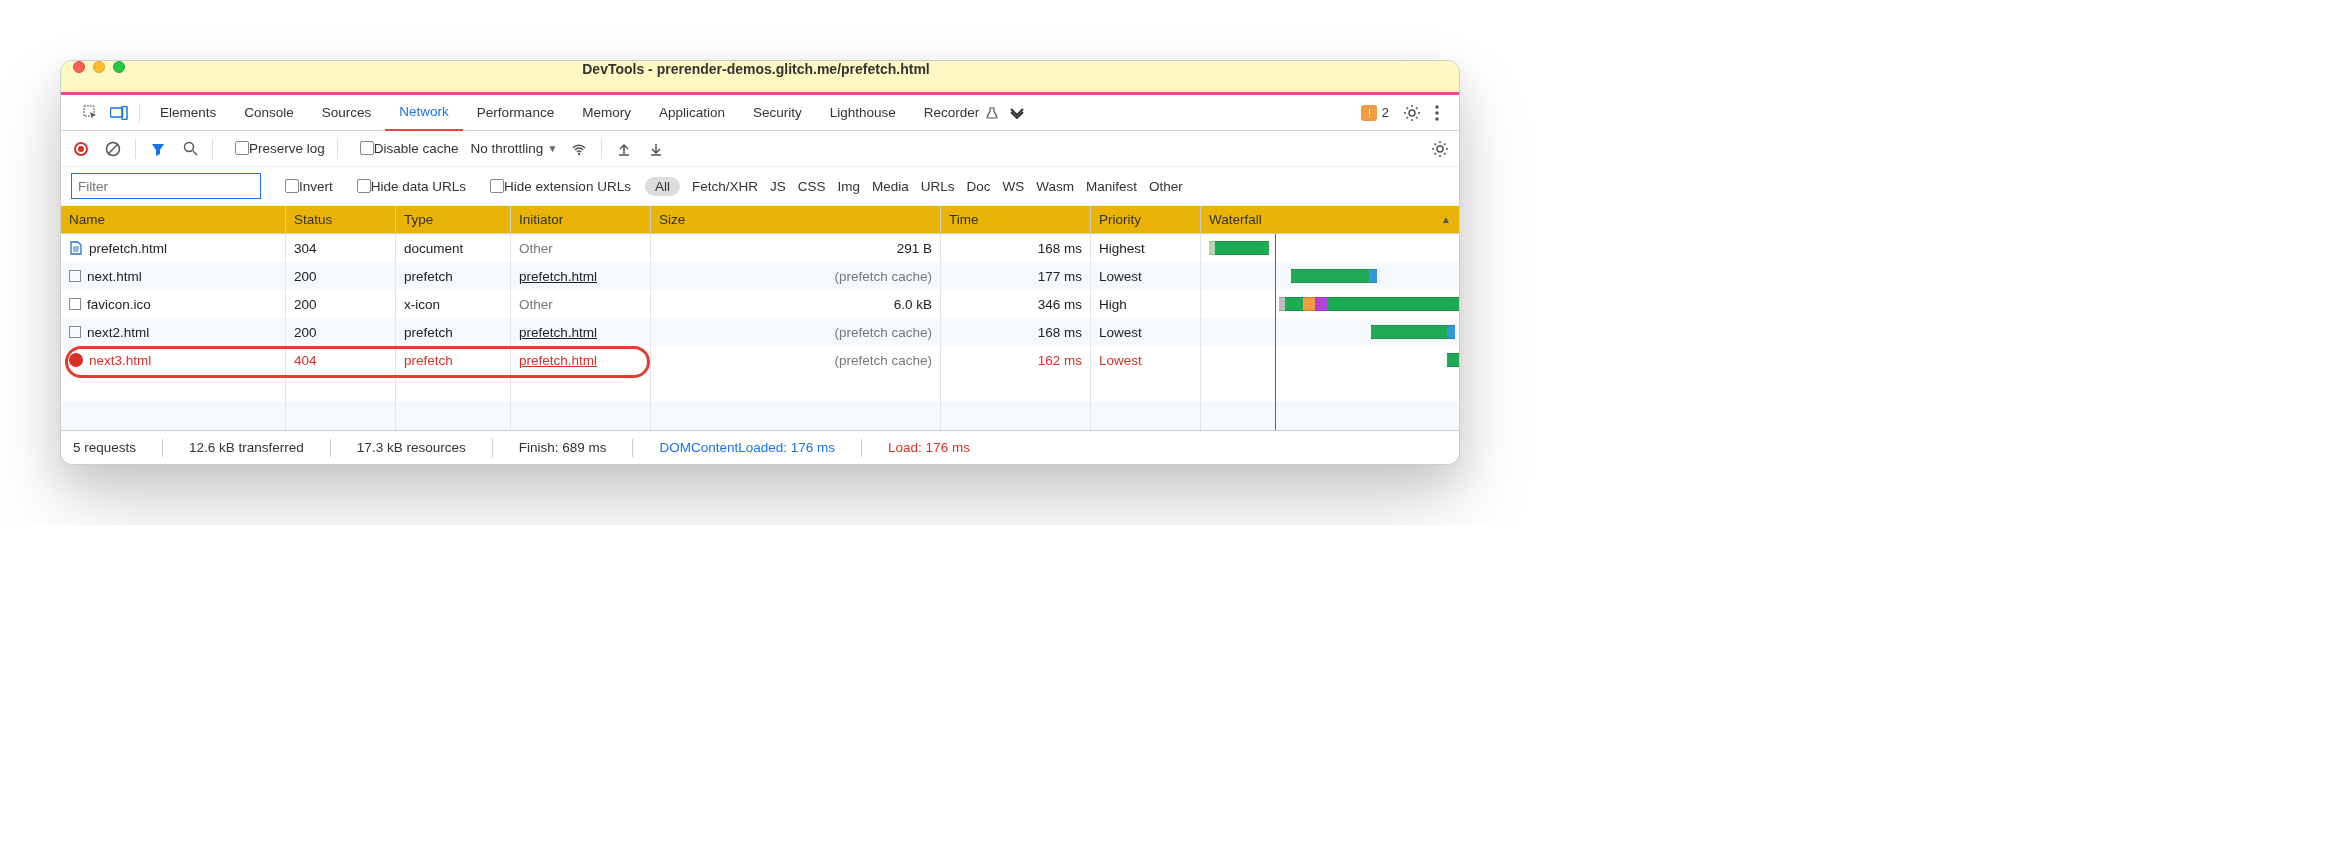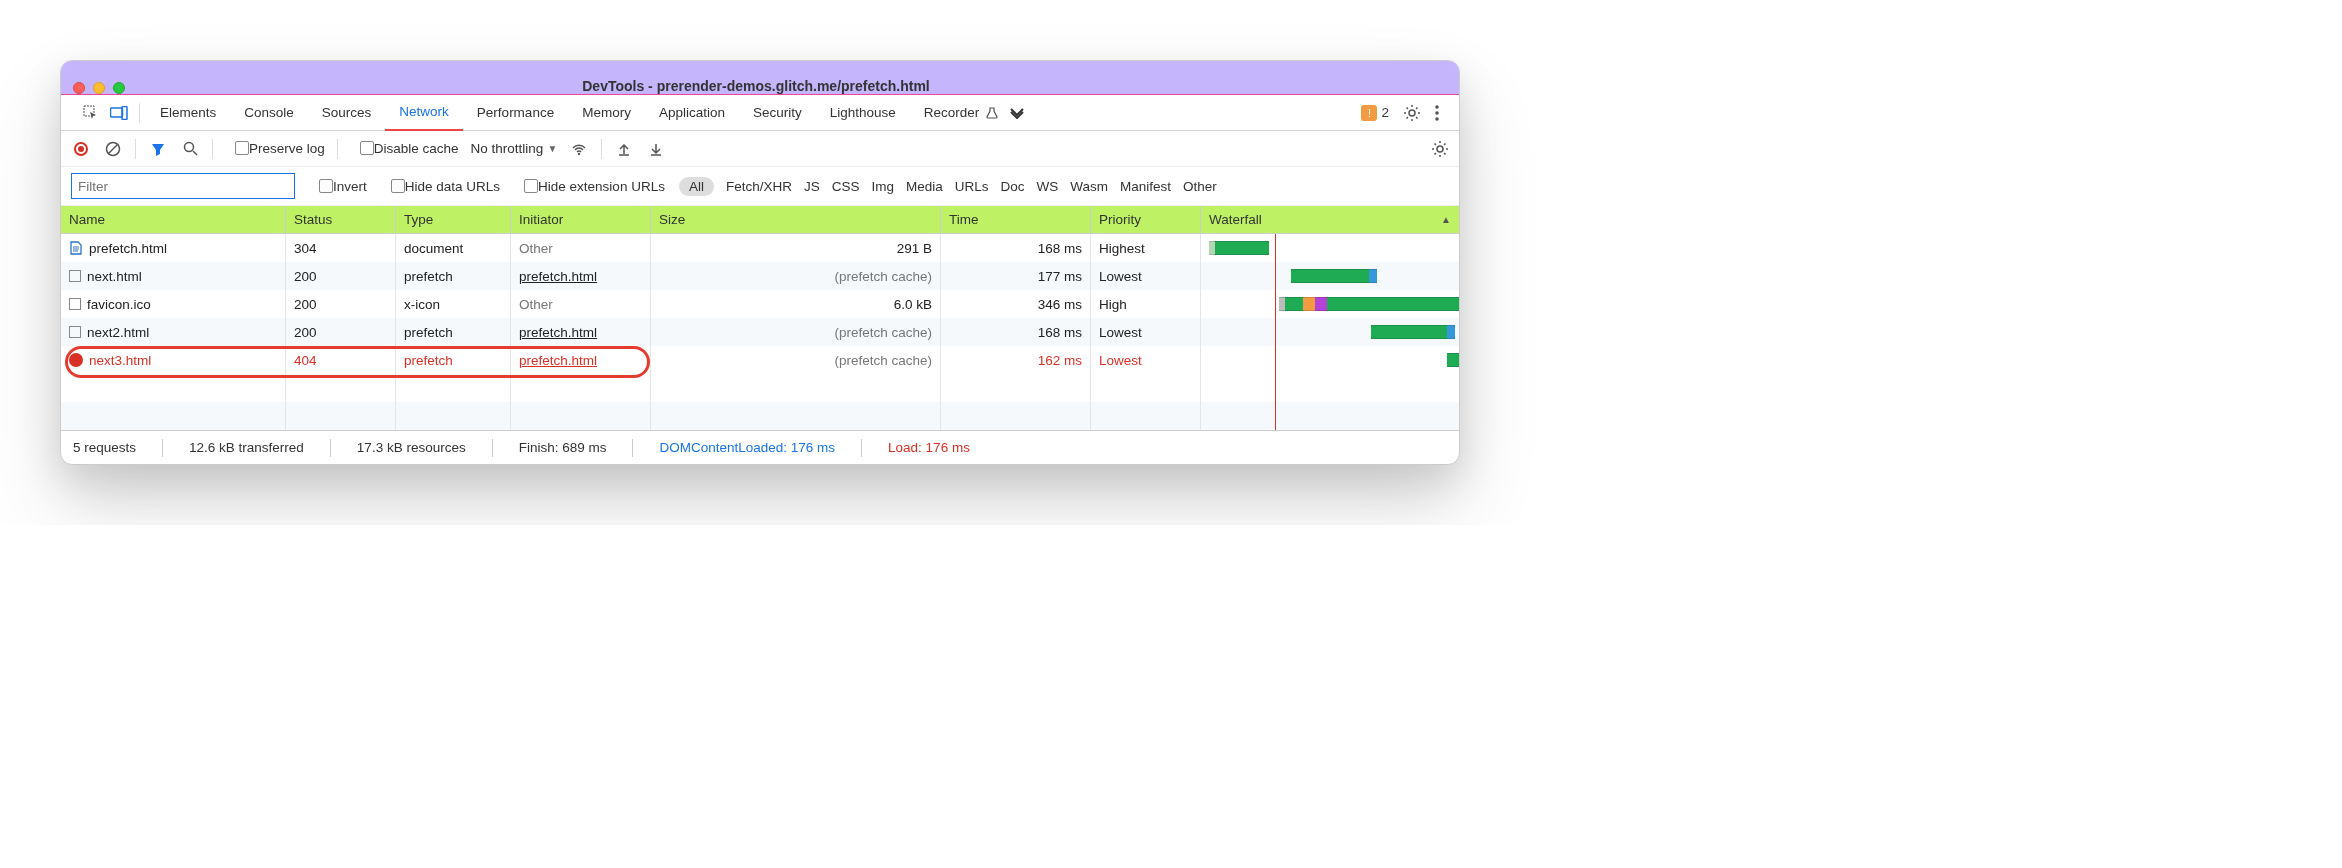--- a/index.html
+++ b/index.html
@@ -7,23 +7,23 @@
   .window {
     width:1400px;
     border:1px solid #ccc;
     border-radius:12px;
     box-shadow:0 40px 80px rgba(0,0,0,0.15), 0 15px 40px rgba(0,0,0,0.12);
     overflow:hidden;
     background:#fff;
   }
   .titlebar {
     height:34px;
-    background:#c4b5fd;
-    border-bottom:1px solid #ec4899;
-    display:flex; align-items:flex-end; padding:0 12px;
+    background:#fef9c3;
+    border-bottom:3px solid #ec4899;
+    display:flex; align-items:flex-start; padding:0 12px;
   }
   .lights { display:flex; gap:8px; }
   .light { width:12px; height:12px; border-radius:50%; }
   .red { background:#ff5f57; border:1px solid #e1463d; }
   .yellow { background:#ffbd2e; border:1px solid #dfa023; }
   .green { background:#28c940; border:1px solid #1da82f; }
   .title { flex:1; text-align:center; font-weight:600; font-size:14px; color:#333; padding-right:60px;}
   
   .tabs-row {
     display:flex; align-items:center; height:36px; border-bottom:1px solid #d6d6d6;
@@ -49,31 +49,31 @@
   .checkbox-label { display:flex; color:#333;padding-left:10px;}
   .fake-cb { width:14px; height:14px; border:1px solid #888; border-radius:2px; background:#fff;}
   .select { display:flex; align-items:center; gap:4px; }
   .select-caret { font-size:10px; color:#666; }
   
   .filter-row {
     display:flex; align-items:center; flex-wrap:wrap; padding:6px 10px; gap:14px; font-size:13.5px;
     border-bottom:1px solid #eee;
   }
   .filter-input {
-    border:1.5px solid #1a73e8; height:26px; width:224px; padding:0 6px; font-size:13.5px;
+    border:1.5px solid #1a73e8; height:26px; width:190px; padding:0 6px; font-size:13.5px;
     color:#888;
   }
   .type-chips { display:flex; align-items:center; gap:12px; }
   .chip { color:#333; }
   .chip.active { background:#ddd; border-radius:10px; padding:2px 10px; }
   .filter-row2 { display:flex; align-items:center; padding:4px 10px 8px; gap:16px; font-size:13.5px; border-bottom:1px solid #ccc;}
   
   .grid { width:100%; font-size:13.5px; color:#222; }
   .ghead, .grow { display:grid; grid-template-columns: 225px 110px 115px 140px 290px 150px 110px 1fr; align-items:center; height:28px; }
-  .ghead { background:#bef264; border-bottom:1px solid #ccc; font-weight:400; color:#333;}
+  .ghead { background:#eab308; border-bottom:1px solid #ccc; font-weight:400; color:#333;}
   .gh { padding:0 8px; border-right:1px solid #ccc; height:100%; display:flex; align-items:center; justify-content:space-between;}
   .gh:last-child { border-right:none; }
   .gbody .grow:nth-child(even){ background:#f5f9fc; }
   .gbody .grow:nth-child(odd){ background:#fff; }
   .gc { padding:0 8px; border-right:1px solid #e5e5e5; height:100%; display:flex; align-items:center; overflow:hidden;}
   .gc:last-child { border-right:none; }
   .gc.right { justify-content:flex-end; }
   .gc.link span.u { text-decoration:underline; color:#222;}
   .grow.error .gc, .grow.error .gc span{ color:#d93025; }
   .grow.error .gc.link span.u { color:#d93025; }

